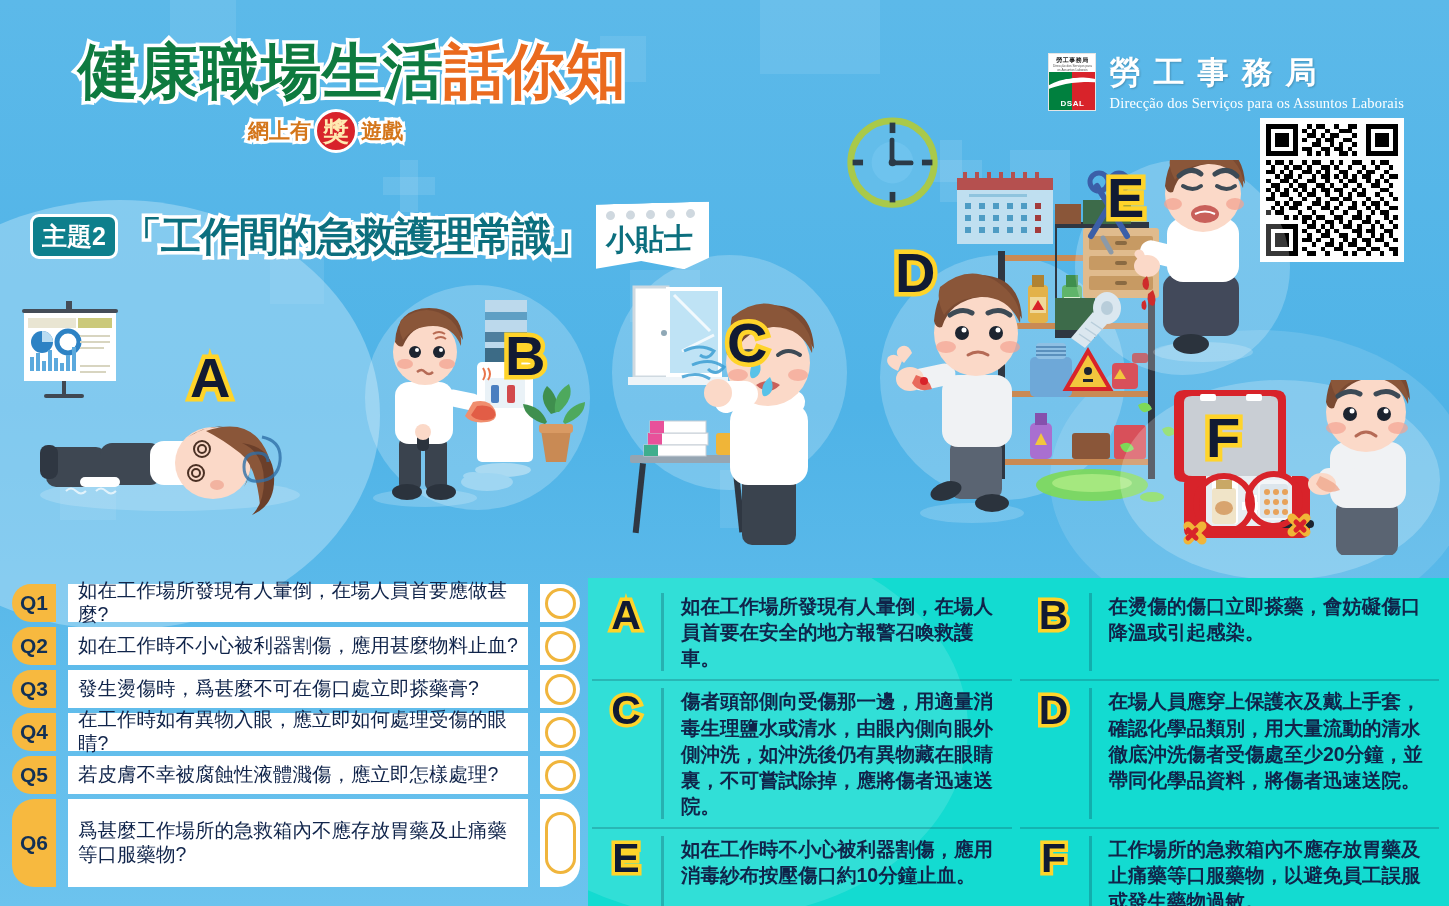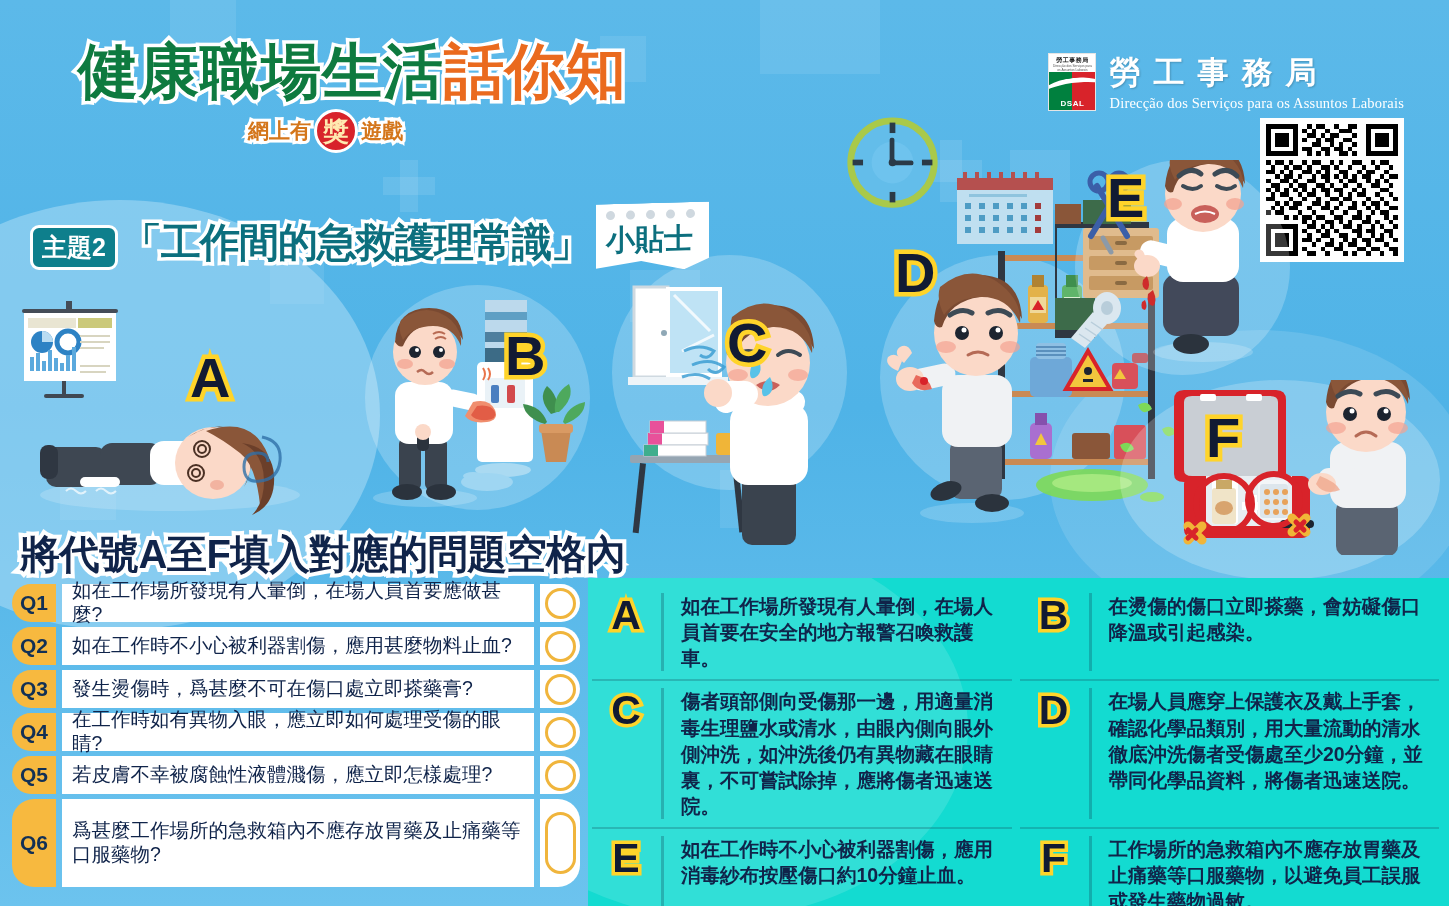--- a/index.html
+++ b/index.html
@@ -50,21 +50,21 @@
     width:44px; height:44px; border-radius:50%;
     background:#d8232a; color:#ffe9b0;
     display:flex; align-items:center; justify-content:center;
     font-size:26px; font-weight:bold;
     border:3px solid #ffffff;
   }
 
   
   .theme-banner {
     position:absolute; left:30px; top:203px;
-    display:flex; align-items:flex-end; gap:4px;
+    display:flex; align-items:center; gap:4px;
   }
   .theme-tag {
     background:#0e7f8c; color:#ffffff;
     border:3px solid #ffffff; border-radius:9px;
     font-size:25px; font-weight:bold;
     padding:3px 9px; white-space:nowrap;
   }
   .theme-text {
     font-size:40px; font-weight:bold; color:#0c6f7e;
     -webkit-text-stroke:7px #ffffff; paint-order:stroke fill;
@@ -146,21 +146,21 @@
     -webkit-text-stroke:8px #ffffff; paint-order:stroke fill;
     white-space:nowrap; letter-spacing:-.5px;
   }
 
   
   .bottom { position:absolute; left:0; top:578px; width:1449px; height:328px; display:flex; }
   .q-panel {
     width:588px; padding:6px 8px 8px 12px;
     display:flex; flex-direction:column; gap:5px;
   }
-  .q-row { display:flex; align-items:stretch; gap:6px; height:38px; }
+  .q-row { display:flex; align-items:stretch; gap:12px; height:38px; }
   .q-row.tall { height:88px; }
   .q-badge {
     width:44px; flex:none; display:flex; align-items:center; justify-content:center;
     background:#f7b93f; color:#123055; font-weight:bold; font-size:21px;
     border-radius:19px 0 0 19px;
   }
   .q-row.tall .q-badge { border-radius:22px 0 0 22px; }
   .q-text {
     flex:1; background:#ffffff; color:#10244a; font-weight:normal;
     font-size:19.5px; line-height:1.22;
@@ -943,21 +943,20 @@
         <path d="M198 16 q12 -8 22 -2" stroke="#3d4a55" stroke-width="5" fill="none" stroke-linecap="round"></path>
         <path d="M236 14 q12 -6 22 2" stroke="#3d4a55" stroke-width="5" fill="none" stroke-linecap="round"></path>
         <ellipse cx="196" cy="48" rx="10" ry="6" fill="#f3a391" opacity=".7"></ellipse>
         <ellipse cx="258" cy="48" rx="10" ry="6" fill="#f3a391" opacity=".7"></ellipse>
         <path d="M216 56 q10 -8 20 0" stroke="#b56a55" stroke-width="3" fill="none" stroke-linecap="round"></path>
       </g>
     </svg>
     <span class="letter-badge" style="left:66px;top:30px;">F</span>
   </div>
 
-  <div class="instruction">將代號A至F填入對應的問題空格內</div>
 
   <div class="bottom">
 
     <div class="q-panel">
       <div class="q-row">
         <span class="q-badge">Q1</span>
         <span class="q-text">如在工作場所發現有人暈倒，在場人員首要應做甚麼?</span>
         <span class="q-slot">
             <span class="q-circle"></span>
           </span>

